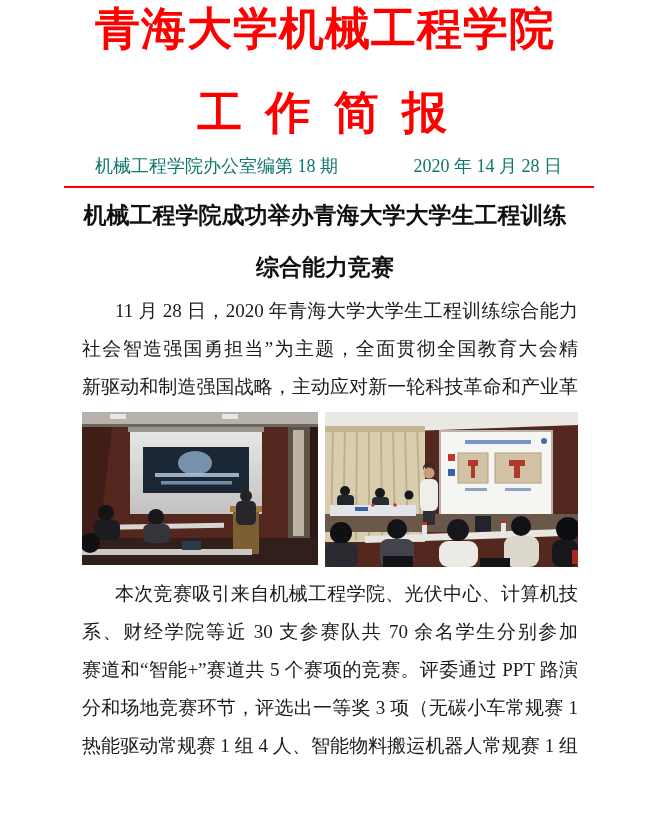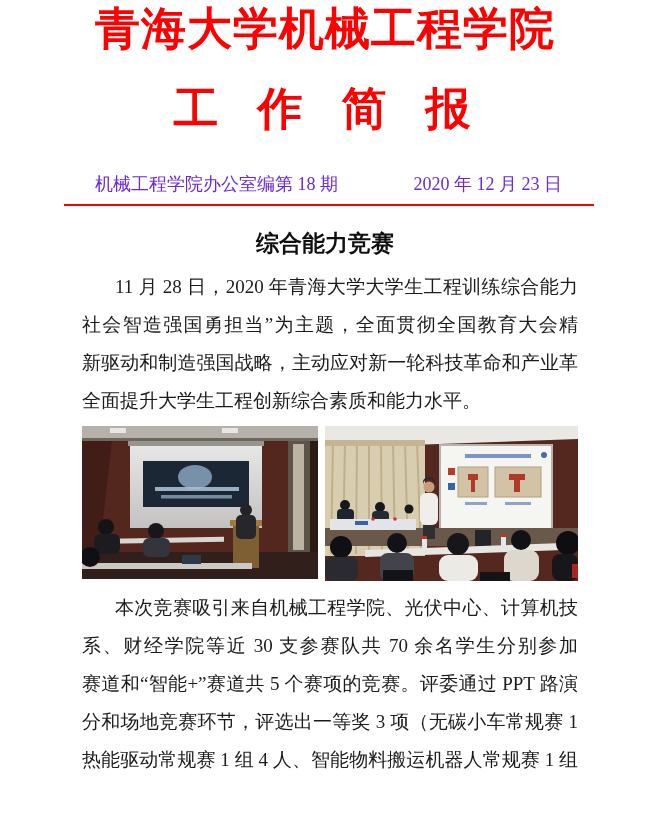--- a/index.html
+++ b/index.html
@@ -10,28 +10,28 @@
   }
   
   .org-title {
     margin-top:4px; text-align:center;
     font-family:"Liberation Sans", sans-serif; font-weight:bold;
     font-size:45px; line-height:50px; color:#fe0000; letter-spacing:1px;
     white-space:nowrap;
   }
   .bulletin-title {
     margin-top:34px; text-align:center;
-    font-family:Liberation Mono, monospace; font-weight:bold;
+    font-family:Liberation Serif, serif; font-weight:bold;
     font-size:45px; line-height:50px; color:#fe0000; letter-spacing:6px;
     white-space:nowrap;
   }
   .issue-row {
-    margin-top:34px; padding:0 88px 0 95px;
+    margin-top:16px; padding:0 88px 0 95px;
     display:flex; justify-content:space-between; align-items:baseline;
-    color:#6d28d9; font-size:18px; line-height:24px;
+    color:#0f766e; font-size:18px; line-height:24px;
     font-family:"Liberation Serif", serif;
   }
   .red-rule {
     margin:8px 56px 0 64px; height:2px; background:#fe0000;
   }
   
   .art-title {
     text-align:center; font-family:"Liberation Sans", sans-serif;
     font-weight:bold; font-size:23px; color:#101010; white-space:nowrap;
   }
@@ -53,31 +53,31 @@
 </style>
 </head>
 <body>
 
 <div class="page">
 
   <div class="org-title">青海大学机械工程学院</div>
   <div class="bulletin-title">工 作 简 报</div>
   <div class="issue-row">
     <span>机械工程学院办公室编第 18 期</span>
-    <span>2020 年 12 月 23 日</span>
+    <span>2020 年 14 月 28 日</span>
   </div>
   <div class="red-rule"></div>
 
+  <div class="art-title l1">机械工程学院成功举办青海大学大学生工程训练</div>
   <div class="art-title l2">综合能力竞赛</div>
 
   <div class="para">
     <div class="line first">11 月 28 日，2020 年青海大学大学生工程训练综合能力竞赛在创</div>
     <div class="line">社会智造强国勇担当”为主题，全面贯彻全国教育大会精神，围绕创</div>
     <div class="line">新驱动和制造强国战略，主动应对新一轮科技革命和产业革命浪潮，</div>
-    <div class="line no-just">全面提升大学生工程创新综合素质和能力水平。</div>
   </div>
 
   <div class="photos">
 
     <svg class="photo" width="236" height="153" viewBox="0 0 236 153">
       <defs>
         <linearGradient id="scrL" x1="0" y1="0" x2="0" y2="1">
           <stop offset="0" stop-color="#e6e6e4"></stop>
             <stop offset="1" stop-color="#c3c2c0"></stop>
         </linearGradient>

